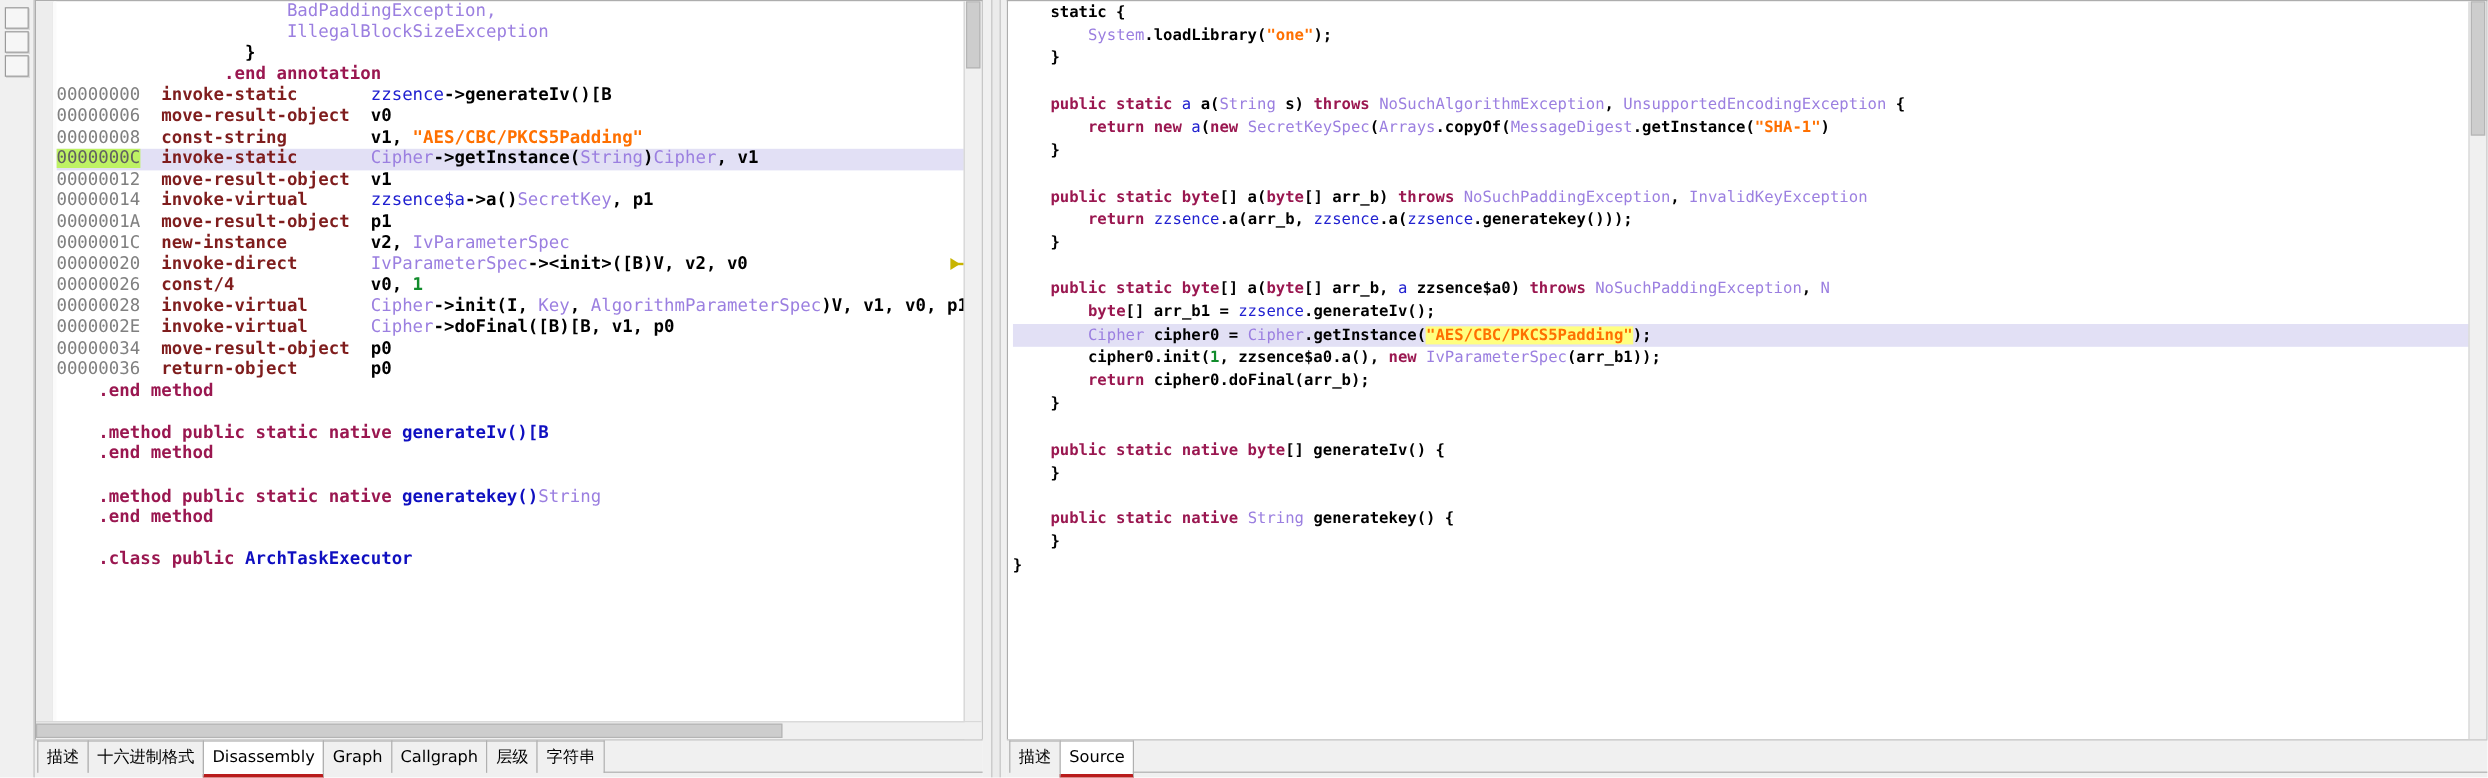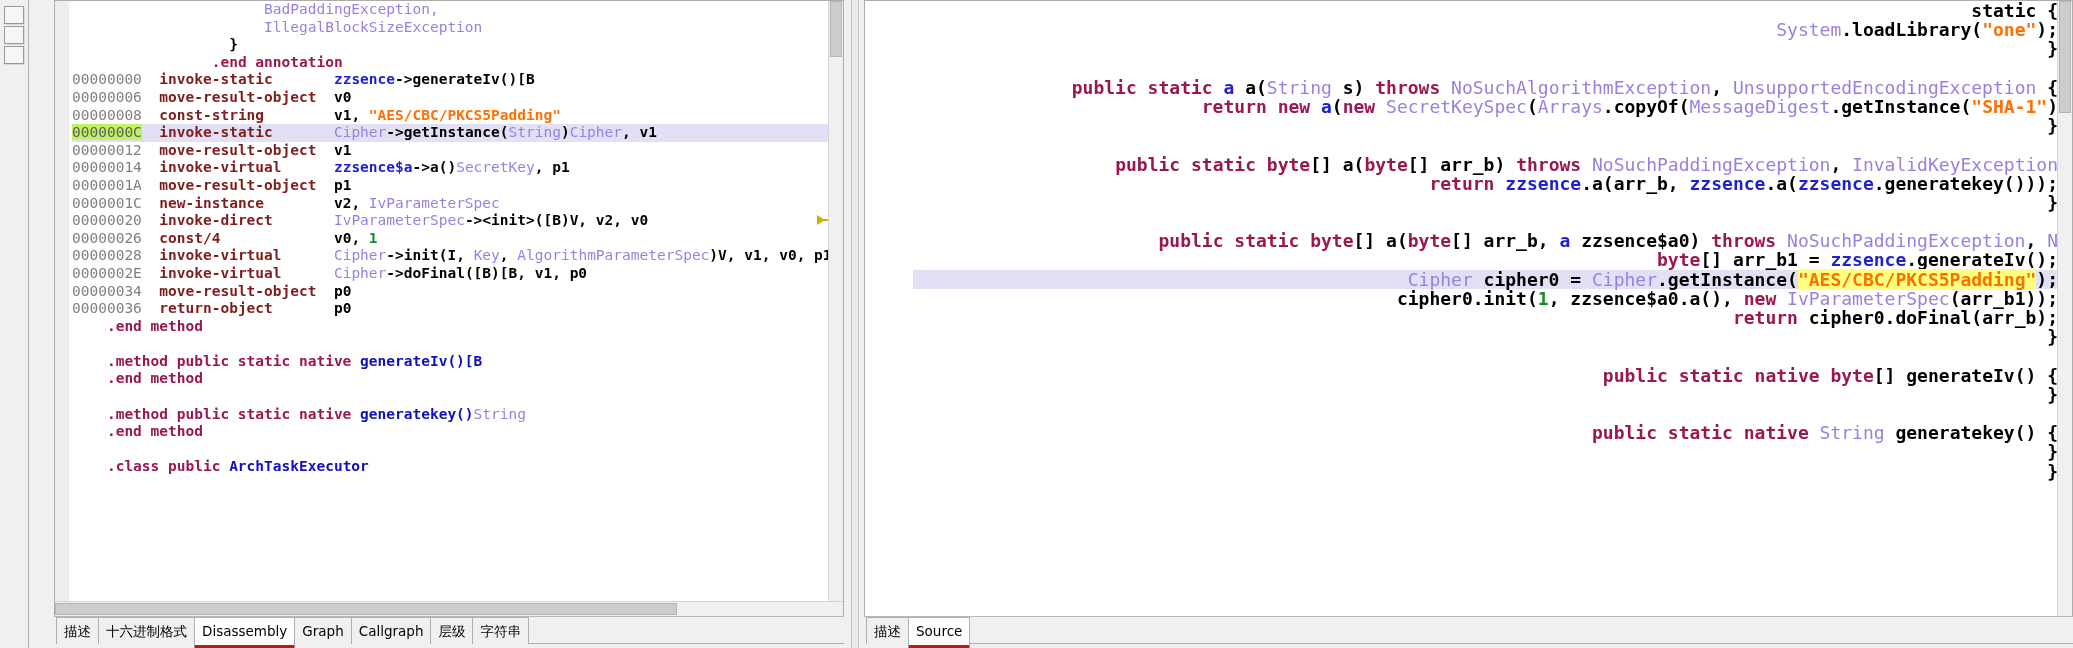--- a/index.html
+++ b/index.html
@@ -49,21 +49,21 @@
     position: relative;
     flex: 1 1 auto;
     overflow: hidden;
     background: #ffffff;
     border: 1px solid #adadad;
     border-bottom: none;
     box-sizing: border-box;
   }
 
   
-  .pane-disasm { flex: 0 0 790px; width: 790px; margin-left: 25px; }
+  .pane-disasm { flex: 0 0 790px; width: 790px; }
   .pane-source { flex: 1 1 auto; }
 
   .divider {
     flex: 0 0 20px;
     width: 20px;
     height: 648px;
     background: #f0f0f0;
     position: relative;
   }
   .divider::before {
@@ -97,41 +97,40 @@
     left: 17px; right: 14px; top: 0; bottom: 0;
     overflow: hidden;
     font-family: "DejaVu Sans Mono", monospace;
     font-size: 14.5px;
     line-height: 17.6px;
     white-space: pre;
     color: #000000;
   }
   .code.src {
     left: 4px;
-    font-size: 18px;
+    font-size: 13px;
     line-height: 19.2px;
-    text-align: right;
   }
   .ln {
     position: relative;
     height: 17.6px;
     padding-left: 0px;
     white-space: pre;
   }
   .code.src .ln { height: 19.2px; }
 
   .ln.hl { background: #e2e0f5; }
-  .ln.hl-src { background: #e2e0f5; margin-left: 44px; }
+  .ln.hl-src { background: #e2e0f5; }
 
   
   .addr   { color: #808080; }
   .kw     { color: #7f1d1d; font-weight: bold; }
   .dir    { color: #9a1750; font-weight: bold; }
   .type   { color: #9b7fe0; }
-  .cls    { color: #2020d0; font-weight: bold; }
+  .cls    { color: #2020d0; font-weight: normal; }
   .clsb   { color: #0f0fc0; font-weight: bold; }
   .str    { color: #ff7000; font-weight: bold; }
   .num    { color: #128c2c; font-weight: bold; }
   .plain  { color: #000000; font-weight: bold; }
   .hlstr  { background: #ffff80; color: #ff7000; font-weight: bold; }
   .addrhl { background: #bef264; color: #606060; }
 
   
   .edge-arrow {
     position: absolute;

